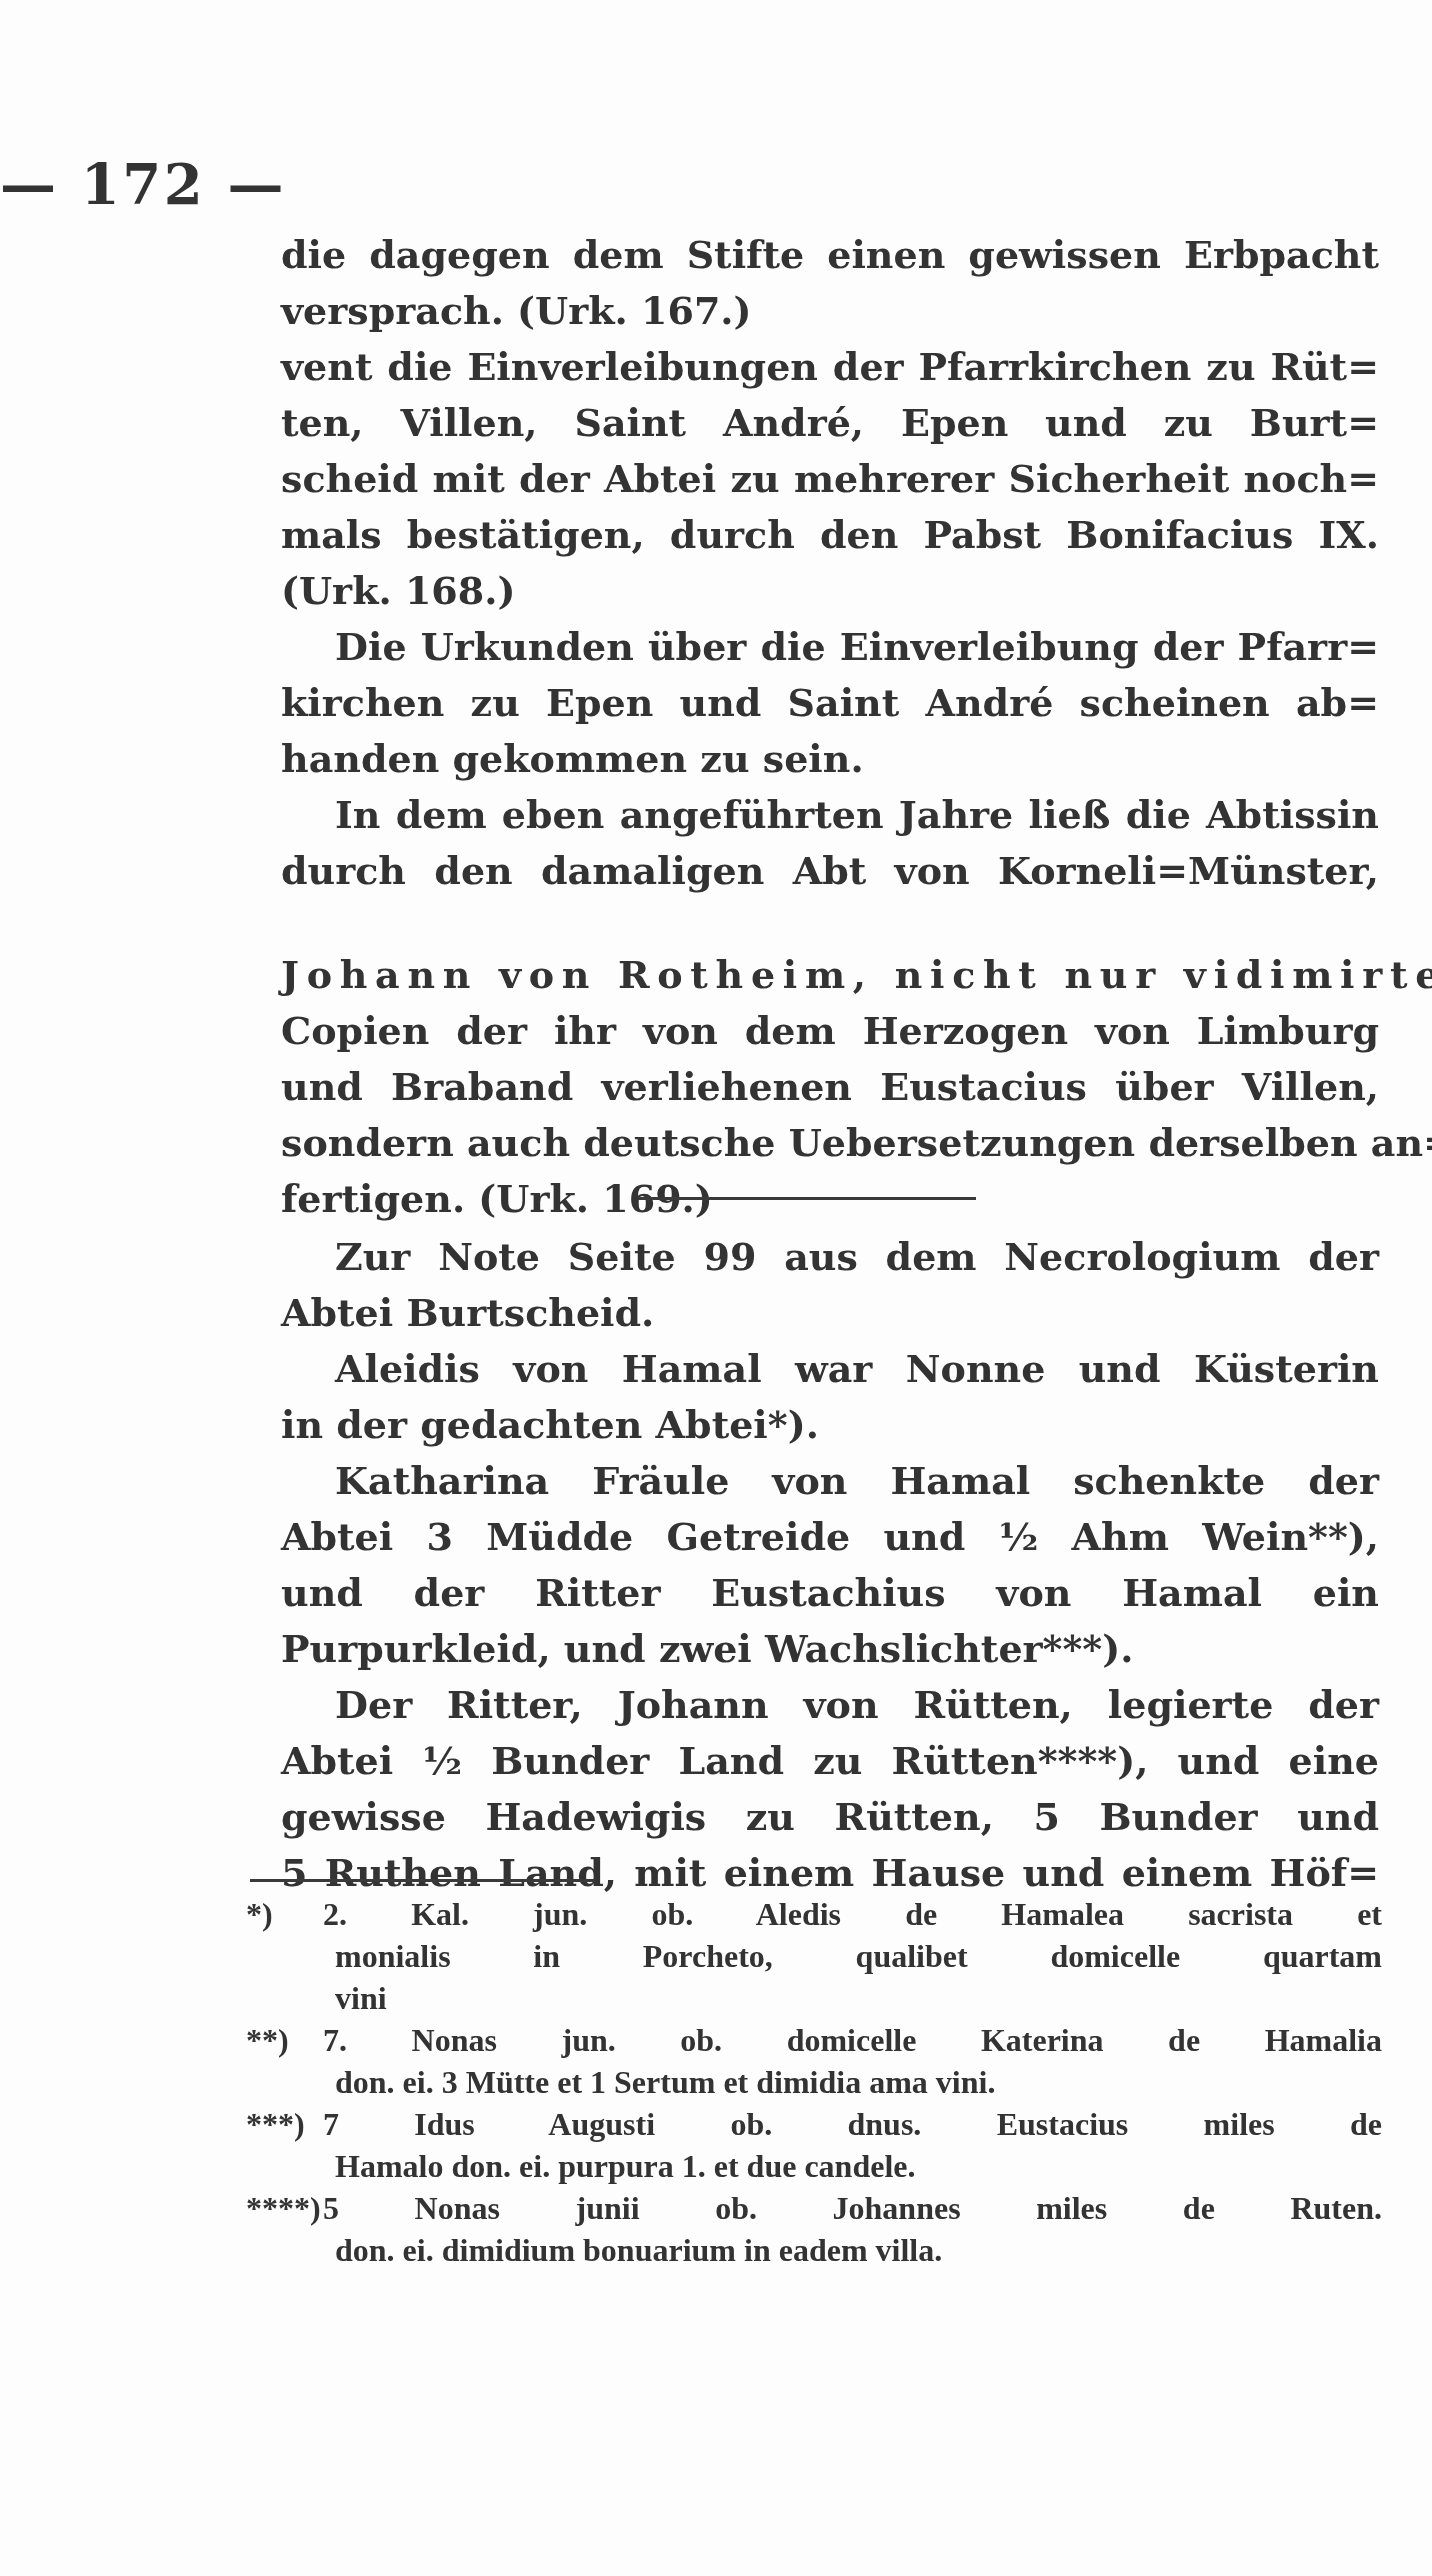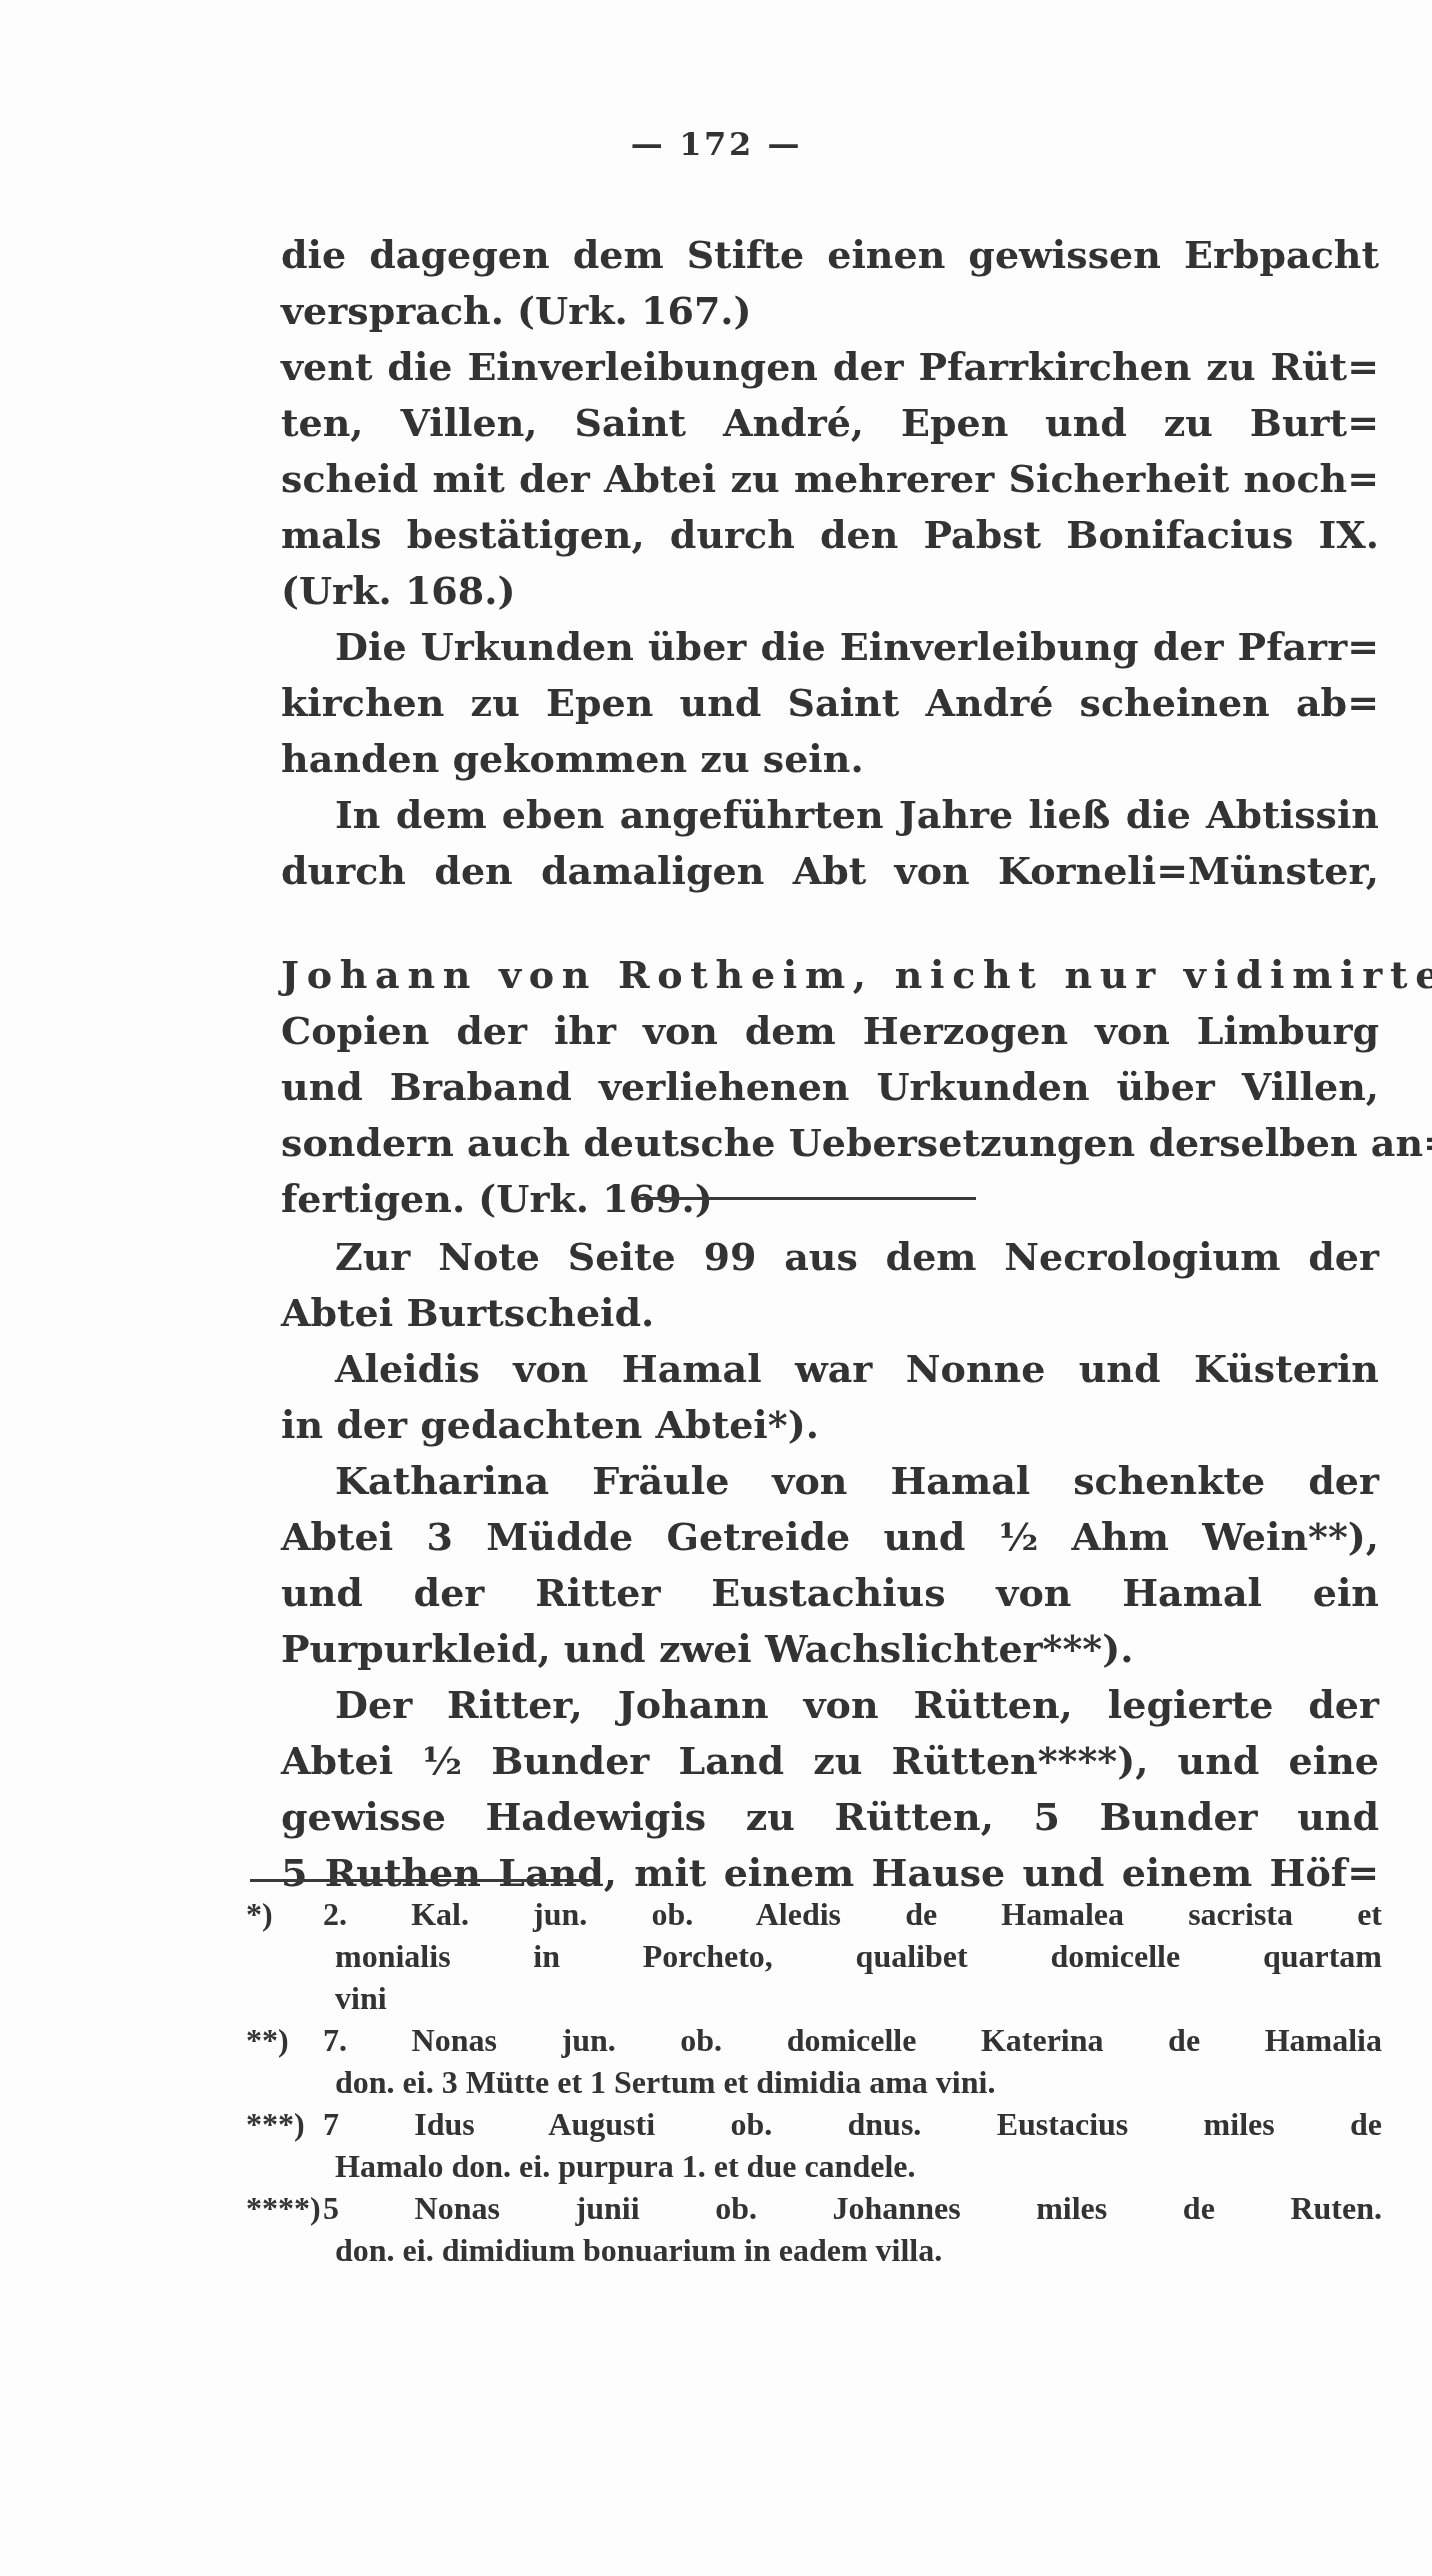--- a/index.html
+++ b/index.html
@@ -5,24 +5,24 @@
   html, body { margin: 0; padding: 0; }
   body {
     width: 1433px; height: 2576px;
     background: #fdfdfd;
     position: relative;
     overflow: hidden;
     color: #333333;
     font-family: "DejaVu Serif", serif;
   }
   .page-number {
-    position: absolute; top: 125px; left: 0; width: 1433px;
-    text-align: center;
+    position: absolute; top: 151px; left: 0; width: 1433px;
+    text-align: left;
     font-family: "DejaVu Serif", serif;
-    font-weight: bold; font-size: 32px; letter-spacing: 2.6px;
+    font-weight: bold; font-size: 56px; letter-spacing: 2.6px;
   }
   .body-text {
     position: absolute; left: 281px; width: 1098px; top: 227px;
     font-family: "DejaVu Serif", serif;
     font-weight: bold;
     font-size: 38px;
     line-height: 56px;
   }
   .line { display: block; white-space: nowrap; text-align: justify; text-align-last: justify; height: 56px; overflow: visible; }
   .line.last { text-align-last: left; }
@@ -59,21 +59,21 @@
   <span class="line">scheid mit der Abtei zu mehrerer Sicherheit noch=</span>
   <span class="line">mals bestätigen, durch den Pabst Bonifacius IX.</span>
   <span class="line last">(Urk. 168.)</span>
   <span class="line indent">Die Urkunden über die Einverleibung der Pfarr=</span>
   <span class="line">kirchen zu Epen und Saint André scheinen ab=</span>
   <span class="line last">handen gekommen zu sein.</span>
   <span class="line indent">In dem eben angeführten Jahre ließ die Abtissin</span>
   <span class="line">durch den damaligen Abt von Korneli=Münster,</span>
   <span class="line spaced">Johann von Rotheim, nicht nur vidimirte</span>
   <span class="line">Copien der ihr von dem Herzogen von Limburg</span>
-  <span class="line">und Braband verliehenen Urkunden über Villen,</span>
+  <span class="line">und Braband verliehenen Eustacius über Villen,</span>
   <span class="line">sondern auch deutsche Uebersetzungen derselben an=</span>
   <span class="line last">fertigen. (Urk. 169.)</span>
 </div>
 
 <div class="sep-rule"></div>
 
 <div class="section2" style="top:1229px;">
   <span class="line indent">Zur Note Seite 99 aus dem Necrologium der</span>
   <span class="line last">Abtei Burtscheid.</span>
   <span class="line indent">Aleidis von Hamal war Nonne und Küsterin</span>

